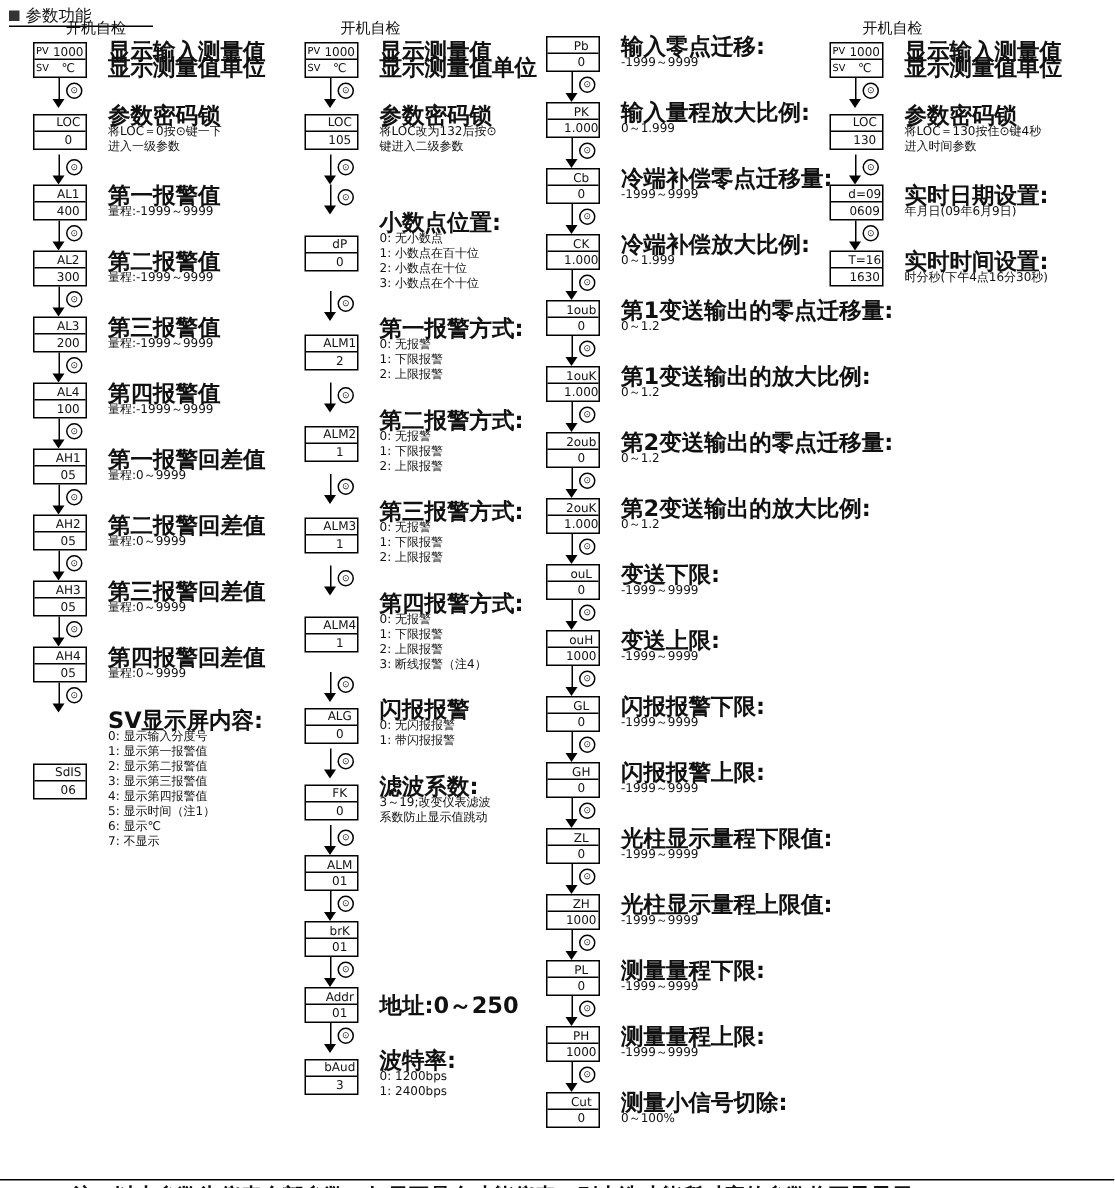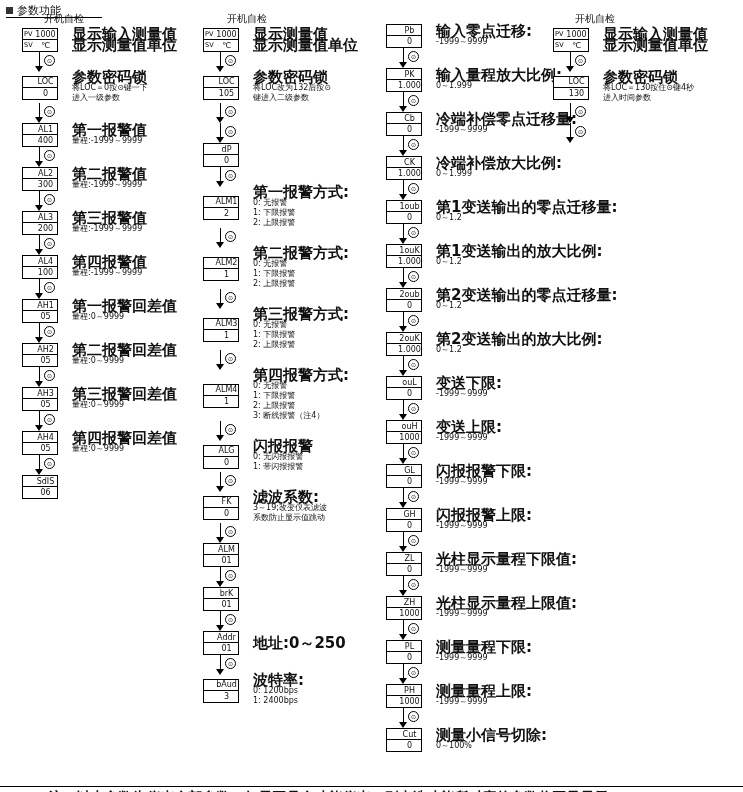--- a/index.html
+++ b/index.html
@@ -18,21 +18,21 @@
     display:flex; align-items:center; gap:4px;
     font-size:11px; font-weight:normal;
   }
   .title-sq { width:7px; height:7px; background:#333; display:inline-block; }
   .title-underline {
     position:absolute; left:6px; top:17px; width:96px; height:1px; background:#000;
   }
   .col { position:absolute; top:12px; }
   .col1 { left:14px;  width:175px; }
   .col2 { left:195px; width:175px; }
-  .col3 { left:378px; width:175px; }
+  .col3 { left:356px; width:175px; }
   .col4 { left:545px; width:190px; }
 
   .col-head {
     font-size:10px;
     margin-left:30px;
     margin-bottom:2px;
     white-space:nowrap;
   }
   .col-head.c2 { margin-left:32px; }
   .col-head.c4 { margin-left:30px; }
@@ -333,20 +333,31 @@
           <div class="row top">
             <span class="lbl"></span>
             <span class="val">SdIS</span>
           </div>
           <div class="row">
             <span class="lbl"></span>
             <span class="val">06</span>
           </div>
         </div>
       </div>
+      <div class="desc">
+        <div class="l">SV显示屏内容:</div>
+        <div class="sm">0: 显示输入分度号</div>
+        <div class="sm">1: 显示第一报警值</div>
+        <div class="sm">2: 显示第二报警值</div>
+        <div class="sm">3: 显示第三报警值</div>
+        <div class="sm">4: 显示第四报警值</div>
+        <div class="sm">5: 显示时间（注1）</div>
+        <div class="sm">6: 显示℃</div>
+        <div class="sm">7: 不显示</div>
+      </div>
     </div>
   </div>
 <div class="col col2" id="col1">
     <div class="col-head c2">开机自检</div>
     <div class="node">
       <div class="dispwrap">
         <div class="disp">
           <div class="row top">
             <span class="lbl">PV</span>
             <span class="val">1000</span>
@@ -401,20 +412,27 @@
         <div class="disp">
           <div class="row top">
             <span class="lbl"></span>
             <span class="val">dP</span>
           </div>
           <div class="row">
             <span class="lbl"></span>
             <span class="val">0</span>
           </div>
         </div>
+      </div>
+      <div class="desc">
+        <div class="l">小数点位置:</div>
+        <div class="sm">0: 无小数点</div>
+        <div class="sm">1: 小数点在百十位</div>
+        <div class="sm">2: 小数点在十位</div>
+        <div class="sm">3: 小数点在个十位</div>
       </div>
     </div>
     <div class="conn">
       <div class="vline"></div>
       <div class="arrow"></div>
       <div class="btn">⊙</div>
     </div>
     <div class="node">
       <div class="dispwrap">
         <div class="disp">
@@ -1075,23 +1093,59 @@
         <div class="l">参数密码锁</div>
         <div class="sm">将LOC＝130按住⊙键4秒</div>
         <div class="sm">进入时间参数</div>
       </div>
     </div>
     <div class="conn">
       <div class="vline"></div>
       <div class="arrow"></div>
       <div class="btn">⊙</div>
     </div>
-    <div class="conn">
-      <div class="vline"></div>
-      <div class="arrow"></div>
-      <div class="btn">⊙</div>
+    <div class="node">
+      <div class="dispwrap">
+        <div class="disp">
+          <div class="row top">
+            <span class="lbl"></span>
+            <span class="val">d=09</span>
+          </div>
+          <div class="row">
+            <span class="lbl"></span>
+            <span class="val">0609</span>
+          </div>
+        </div>
+      </div>
+      <div class="desc">
+        <div class="l">实时日期设置:</div>
+        <div class="sm">年月日(09年6月9日)</div>
+      </div>
+    </div>
+    <div class="conn">
+      <div class="vline"></div>
+      <div class="arrow"></div>
+      <div class="btn">⊙</div>
+    </div>
+    <div class="node">
+      <div class="dispwrap">
+        <div class="disp">
+          <div class="row top">
+            <span class="lbl"></span>
+            <span class="val">T=16</span>
+          </div>
+          <div class="row">
+            <span class="lbl"></span>
+            <span class="val">1630</span>
+          </div>
+        </div>
+      </div>
+      <div class="desc">
+        <div class="l">实时时间设置:</div>
+        <div class="sm">时分秒(下午4点16分30秒)</div>
+      </div>
     </div>
   </div>
 
 <div class="footnote">
   <span>★注：以上参数为仪表全部参数，如果不是全功能仪表，则未选功能所对应的参数将不予显示。</span>
 </div>
 <div class="bottom-rule"></div>
 
 </body></html>

